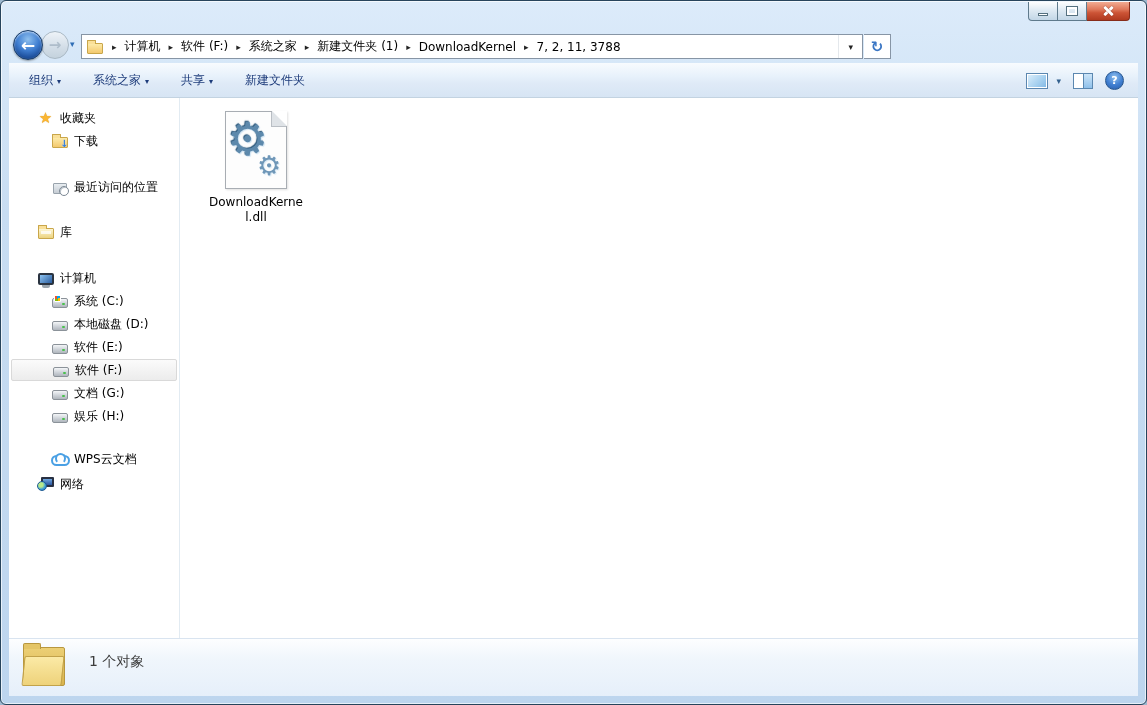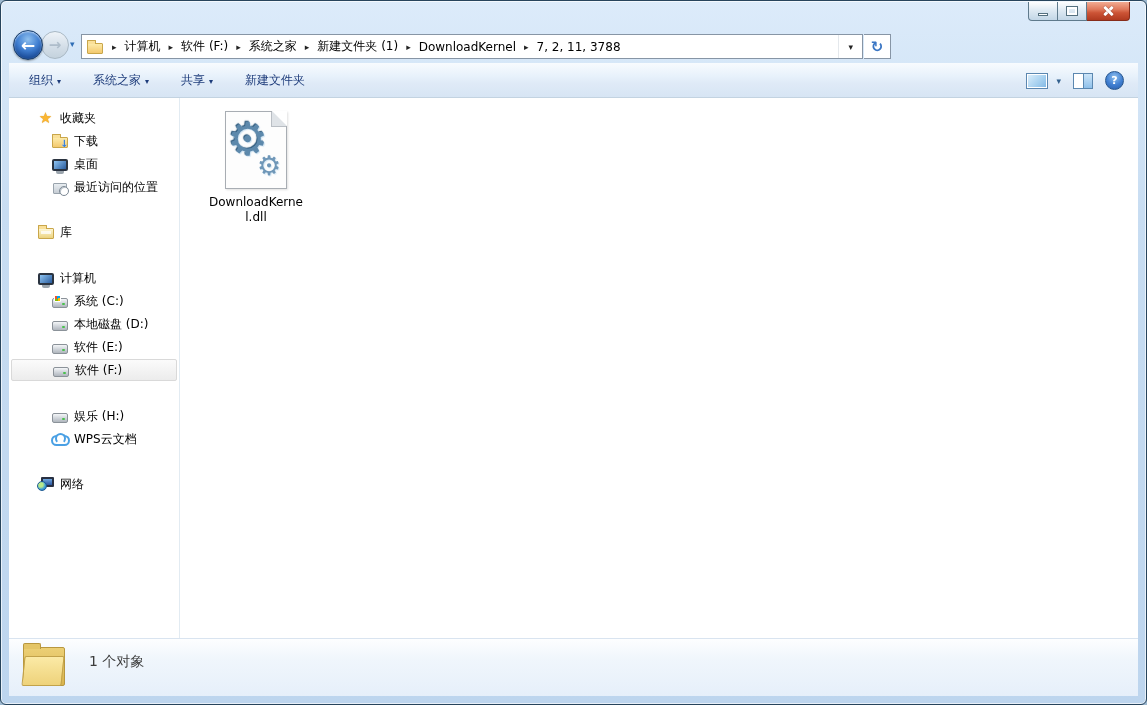--- a/index.html
+++ b/index.html
@@ -195,26 +195,20 @@
       <span class="lbl">收藏夹</span>
     </div>
     <div class="srow lvl1" style="top:32px">
       <span class="ic">
           <span class="folder-ic">
             <span class="dl-arrow">↓</span>
           </span>
         </span>
       <span class="lbl">下载</span>
     </div>
-    <div class="srow lvl1" style="top:55px">
-      <span class="ic">
-          <span class="monitor-ic"></span>
-        </span>
-      <span class="lbl">桌面</span>
-    </div>
     <div class="srow lvl1" style="top:78px">
       <span class="ic">
           <span class="recent-ic"></span>
         </span>
       <span class="lbl">最近访问的位置</span>
     </div>
 
     <div class="srow lvl0" style="top:123px">
       <span class="ic">
           <span class="folder-ic lib-ic"></span>
@@ -247,27 +241,33 @@
           <span class="drive-ic"></span>
         </span>
       <span class="lbl">软件 (E:)</span>
     </div>
     <div class="srow lvl1 selected" style="top:261px">
       <span class="ic">
           <span class="drive-ic"></span>
         </span>
       <span class="lbl">软件 (F:)</span>
     </div>
+    <div class="srow lvl1" style="top:284px">
+      <span class="ic">
+          <span class="drive-ic"></span>
+        </span>
+      <span class="lbl">文档 (G:)</span>
+    </div>
     <div class="srow lvl1" style="top:307px">
       <span class="ic">
           <span class="drive-ic"></span>
         </span>
       <span class="lbl">娱乐 (H:)</span>
     </div>
-    <div class="srow lvl1" style="top:330px">
+    <div class="srow lvl1" style="top:350px">
       <span class="ic">
           <span class="cloud-ic"></span>
         </span>
       <span class="lbl">WPS云文档</span>
     </div>
 
     <div class="srow lvl0" style="top:375px">
       <span class="ic">
           <span class="net-ic">
             <span class="mon"></span>

